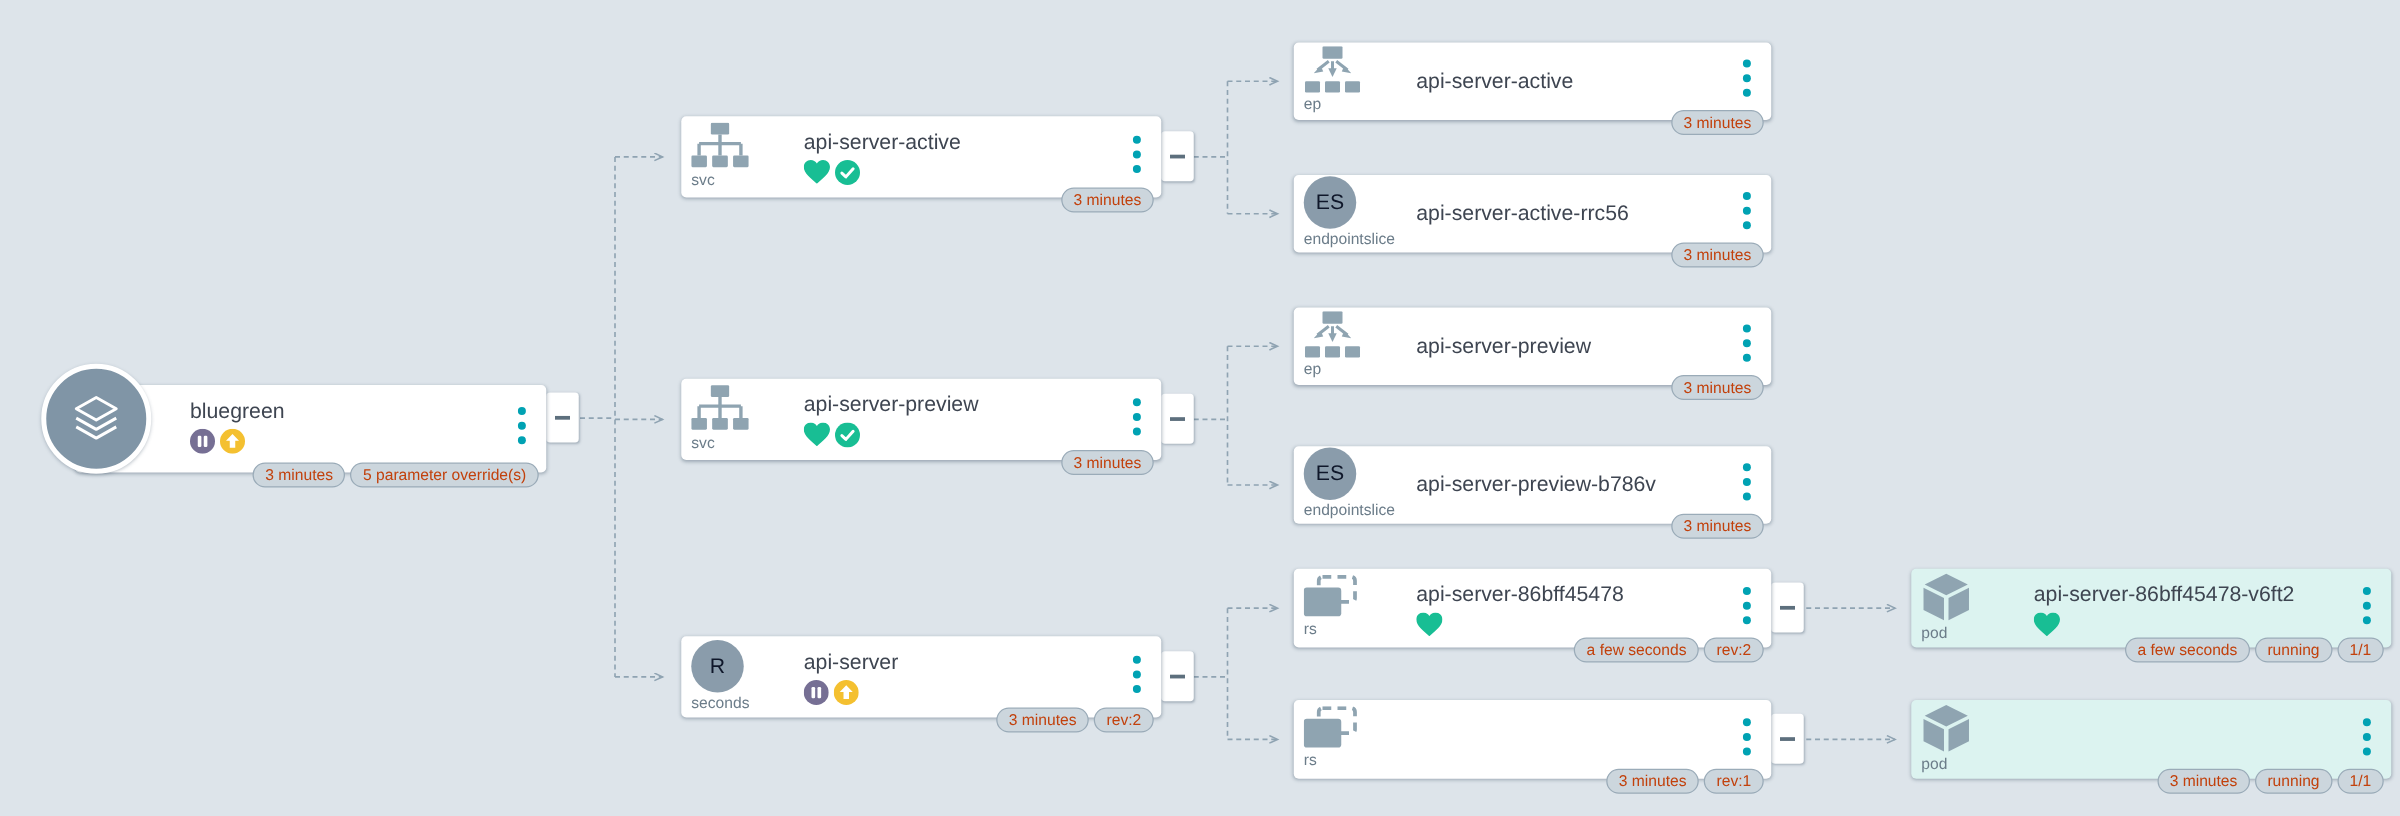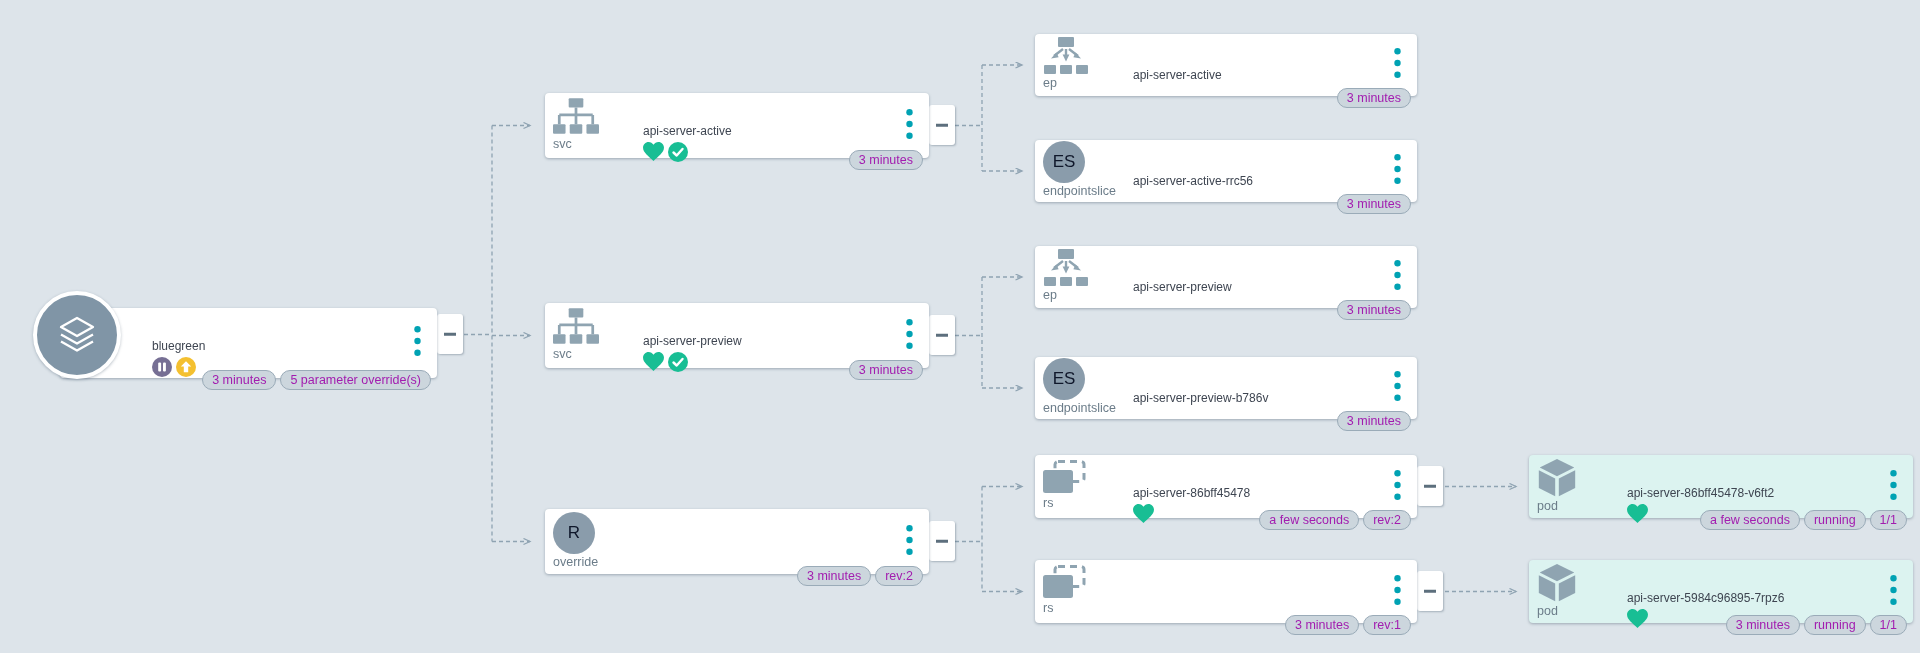--- a/index.html
+++ b/index.html
@@ -9,28 +9,28 @@
   .node{position:absolute;background:#fff;border-radius:4px;z-index:2;
         box-shadow:0 1px 3px rgba(60,80,100,.4);}
   .node.pod-bg{background:#dcf3f0;}
   .icon-col{position:absolute;left:8px;top:0;bottom:4px;width:86px;display:flex;
             flex-direction:column;justify-content:center;gap:2px;}
   .kind-label{font-size:12.5px;color:#6b7c89;line-height:12px;white-space:nowrap;}
   .kind-circle{width:42px;height:42px;border-radius:50%;background:#8a9cab;color:#0f172a;
                display:flex;align-items:center;justify-content:center;font-size:17px;}
   .content{position:absolute;left:98px;top:11px;right:34px;}
   .node.centered .content{top:50%;transform:translateY(-50%);}
-  .title{font-size:12px;color:#3e4551;white-space:nowrap;overflow:hidden;margin-top:20px;}
+  .title{font-size:17px;color:#3e4551;white-space:nowrap;overflow:hidden;}
   .status-row{display:flex;gap:4px;margin-top:4px;height:20px;}
   .status-row svg{display:block;}
   .menu-dots{position:absolute;right:12px;top:50%;transform:translateY(-50%);
              cursor:pointer;padding:2px 4px;}
   .badges{position:absolute;right:6px;bottom:-12px;display:flex;gap:4px;z-index:3;}
   .badge{background:#ccd6dd;border:1.5px solid #9aabb8;border-radius:10px;padding:1px 9px;
-         font-size:12.5px;color:#a21caf;line-height:16px;white-space:nowrap;}
+         font-size:12.5px;color:#c2410c;line-height:16px;white-space:nowrap;}
   .minus-tab{position:absolute;width:26px;height:40px;background:#fff;border-radius:3px;
              z-index:1;box-shadow:1px 1px 2px rgba(60,80,100,.35);cursor:pointer;}
   .minus-tab::after{content:"";position:absolute;left:50%;top:50%;width:12px;height:2.5px;
              background:#5d6f7d;transform:translate(-50%,-50%);}
   .root-circle{position:absolute;left:33px;top:291px;width:88px;height:88px;z-index:3;
              border-radius:50%;background:#8095a6;border:4px solid #fff;box-sizing:border-box;
              display:flex;align-items:center;justify-content:center;
              box-shadow:0 1px 3px rgba(60,80,100,.35);}
 </style>
 </head>
@@ -191,21 +191,35 @@
       </svg>
     </div>
     <div class="badges">
         <span class="badge">3 minutes</span>
       </div>
   </div>
 
   <div class="node" style="left:545px;top:509px;width:384px;height:65px;">
     <div class="icon-col">
       <div class="kind-circle">R</div>
-      <div class="kind-label">override</div>
+      <div class="kind-label">seconds</div>
+    </div>
+    <div class="content">
+      <div class="title">api-server</div>
+      <div class="status-row">
+        <svg width="20" height="20" viewBox="0 0 20 20">
+          <circle cx="10" cy="10" r="10" fill="#766f94"></circle>
+          <rect x="6.2" y="5.5" width="2.9" height="9" rx="1" fill="#fff"></rect>
+          <rect x="11" y="5.5" width="2.9" height="9" rx="1" fill="#fff"></rect>
+        </svg>
+        <svg width="20" height="20" viewBox="0 0 20 20">
+          <circle cx="10" cy="10" r="10" fill="#f4c030"></circle>
+          <path d="M10 4.2 L15.2 9.6 H12.2 V15.2 H7.8 V9.6 H4.8 Z" fill="#fff"></path>
+        </svg>
+      </div>
     </div>
     <div class="menu-dots">
       <svg width="7" height="32" viewBox="0 0 6 30">
         <g fill="#00a2b3">
             <circle cx="3" cy="4" r="3"></circle>
             <circle cx="3" cy="15" r="3"></circle>
             <circle cx="3" cy="26" r="3"></circle>
           </g>
       </svg>
     </div>
@@ -426,28 +440,20 @@
     <div class="icon-col">
       <svg width="40" height="40" viewBox="0 0 44 44">
         <g fill="#8fa4b1">
           <polygon points="22,1 41,10.5 22,20 3,10.5"></polygon>
           <polygon points="2,13.5 20,22.5 20,42 2,33"></polygon>
           <polygon points="42,13.5 24,22.5 24,42 42,33"></polygon>
         </g>
       </svg>
       <div class="kind-label">pod</div>
     </div>
-    <div class="content">
-      <div class="title">api-server-5984c96895-7rpz6</div>
-      <div class="status-row">
-        <svg width="21" height="19" viewBox="0 0 32 29">
-          <path fill="#18be94" d="M16 29 C 9 22 0 16.5 0 8.5 C 0 3.8 3.8 0 8.5 0 C 11.6 0 14.4 1.7 16 4.3 C 17.6 1.7 20.4 0 23.5 0 C 28.2 0 32 3.8 32 8.5 C 32 16.5 23 22 16 29 Z"></path>
-        </svg>
-      </div>
-    </div>
     <div class="menu-dots">
       <svg width="7" height="32" viewBox="0 0 6 30">
         <g fill="#00a2b3">
             <circle cx="3" cy="4" r="3"></circle>
             <circle cx="3" cy="15" r="3"></circle>
             <circle cx="3" cy="26" r="3"></circle>
           </g>
       </svg>
     </div>
     <div class="badges">

